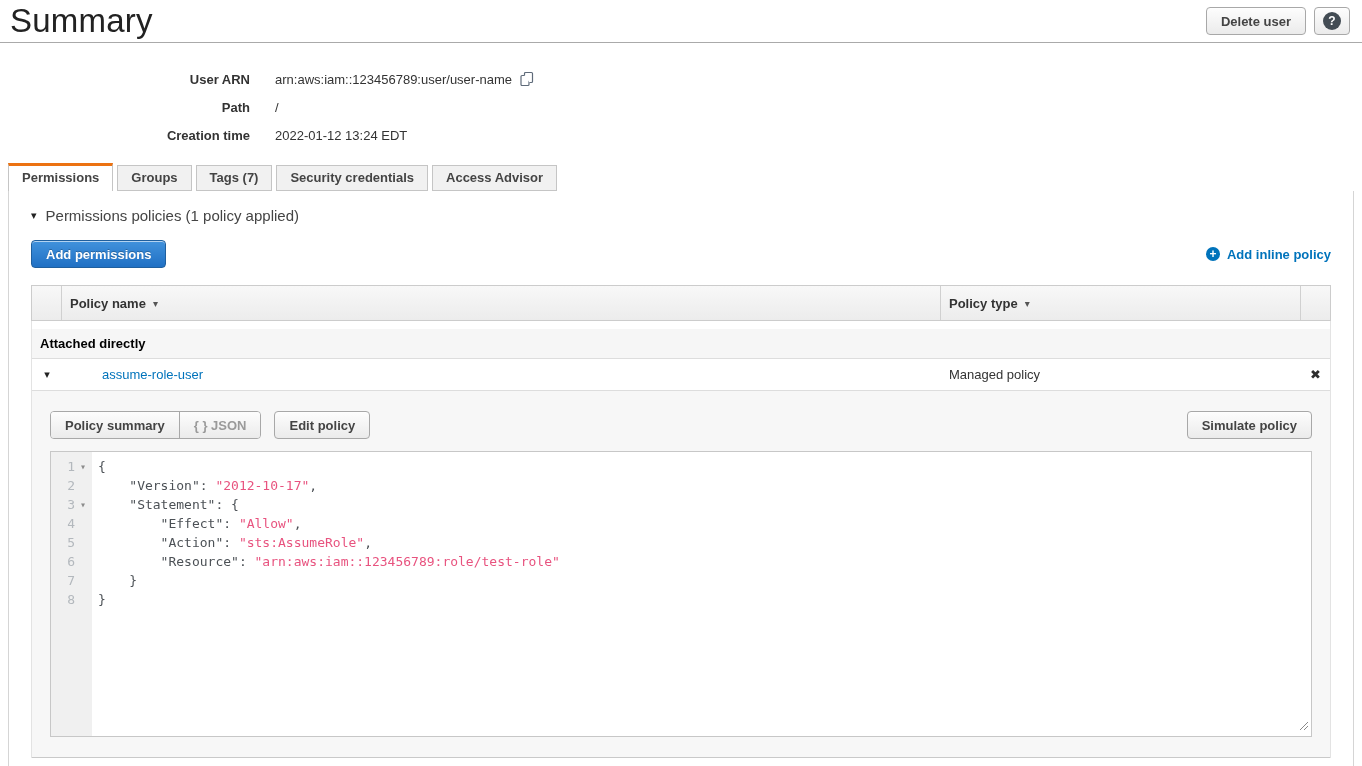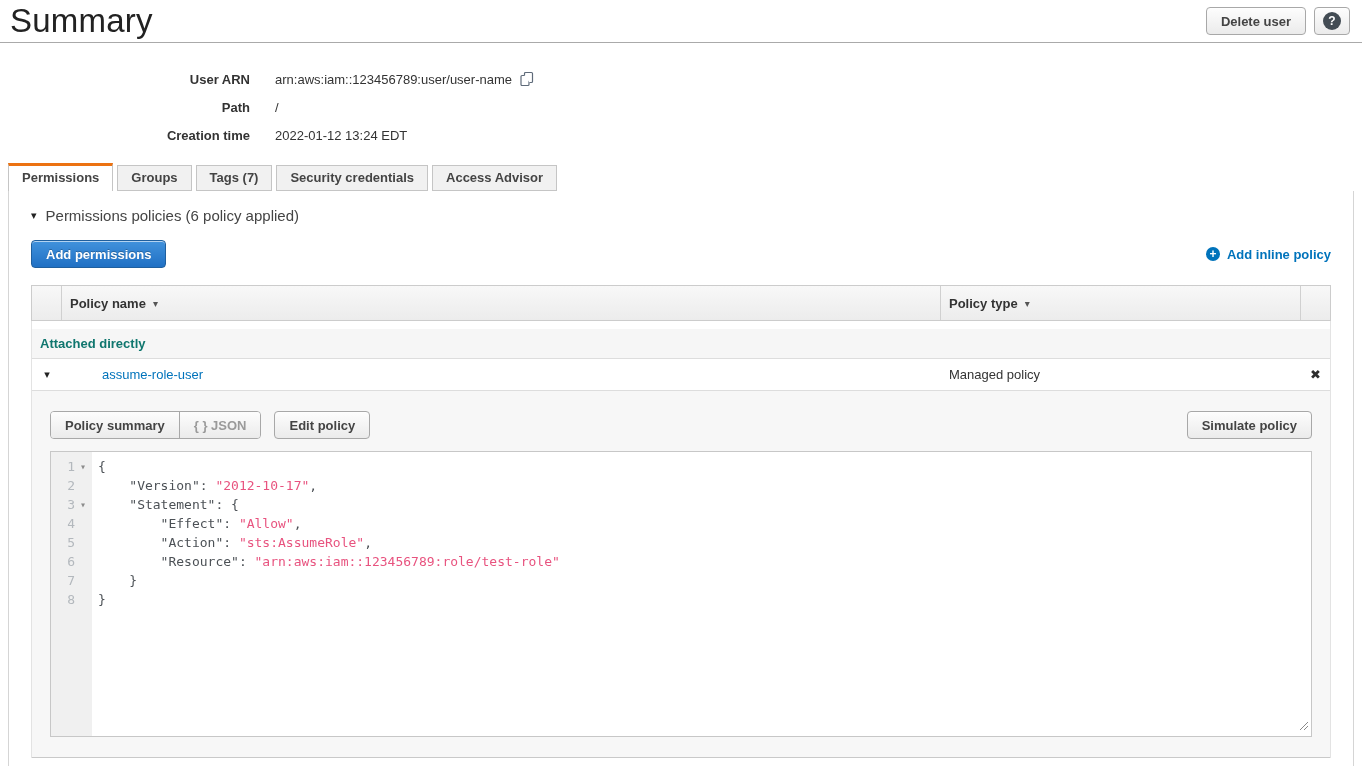--- a/index.html
+++ b/index.html
@@ -79,21 +79,21 @@
   }
   .th { display: flex; align-items: center; font-weight: bold; color: #333; }
   .th-expand { width: 30px; border-right: 1px solid #d0d0d0; }
   .th-name { flex: 1 1 auto; padding-left: 8px; border-right: 1px solid #d0d0d0; gap: 7px; cursor: pointer; }
   .th-type { width: 360px; padding-left: 8px; border-right: 1px solid #d0d0d0; gap: 7px; cursor: pointer; }
   .th-action { width: 29px; }
   .sort-caret { font-size: 10px; color: #555; }
   .group-row {
     height: 30px; display: flex; align-items: center;
     background: #f6f6f6; border-bottom: 1px solid #ddd;
-    font-weight: bold; color: #0f766e; padding-left: 8px;
+    font-weight: bold; color: #000000; padding-left: 8px;
   }
   .policy-row { height: 32px; display: flex; align-items: center; background: #fff; border-bottom: 1px solid #ddd; }
   .pr-expand { width: 30px; text-align: center; cursor: pointer; }
   .pr-name { flex: 1 1 auto; padding-left: 40px; }
   .pr-name a { color: #0073bb; text-decoration: none; cursor: pointer; }
   .pr-type { width: 360px; padding-left: 8px; color: #333; }
   .pr-action { width: 29px; text-align: center; font-size: 13px; color: #2d2d2d; cursor: pointer; font-weight: bold; }
   
   .expanded { background: #f7f7f7; padding: 20px 18px; border-bottom: 1px solid #c9c9c9; }
   .detail-buttons { display: flex; align-items: center; }
@@ -163,21 +163,21 @@
   <div class="tab">Groups</div>
   <div class="tab">Tags (7)</div>
   <div class="tab">Security credentials</div>
   <div class="tab">Access Advisor</div>
 </div>
 
 <div class="panel">
 
   <div class="section-head">
     <span class="caret">▾</span>
-    <span>Permissions policies (6 policy applied)</span>
+    <span>Permissions policies (1 policy applied)</span>
   </div>
 
   <div class="actions-row">
     <button class="btn btn-primary">Add permissions</button>
     <a class="inline-policy-link">
       <span class="plus-circle">+</span>
       <span>Add inline policy</span>
     </a>
   </div>
 

